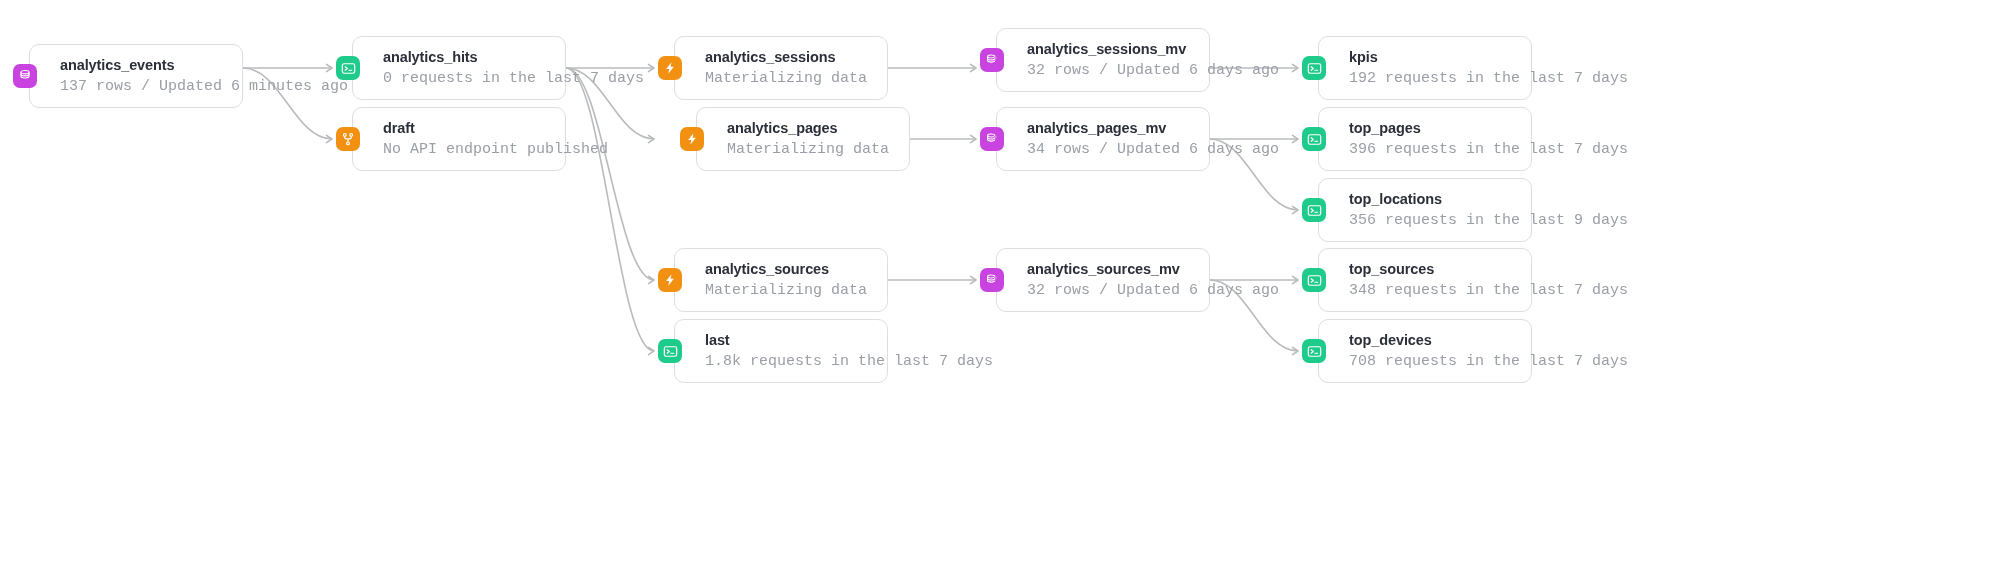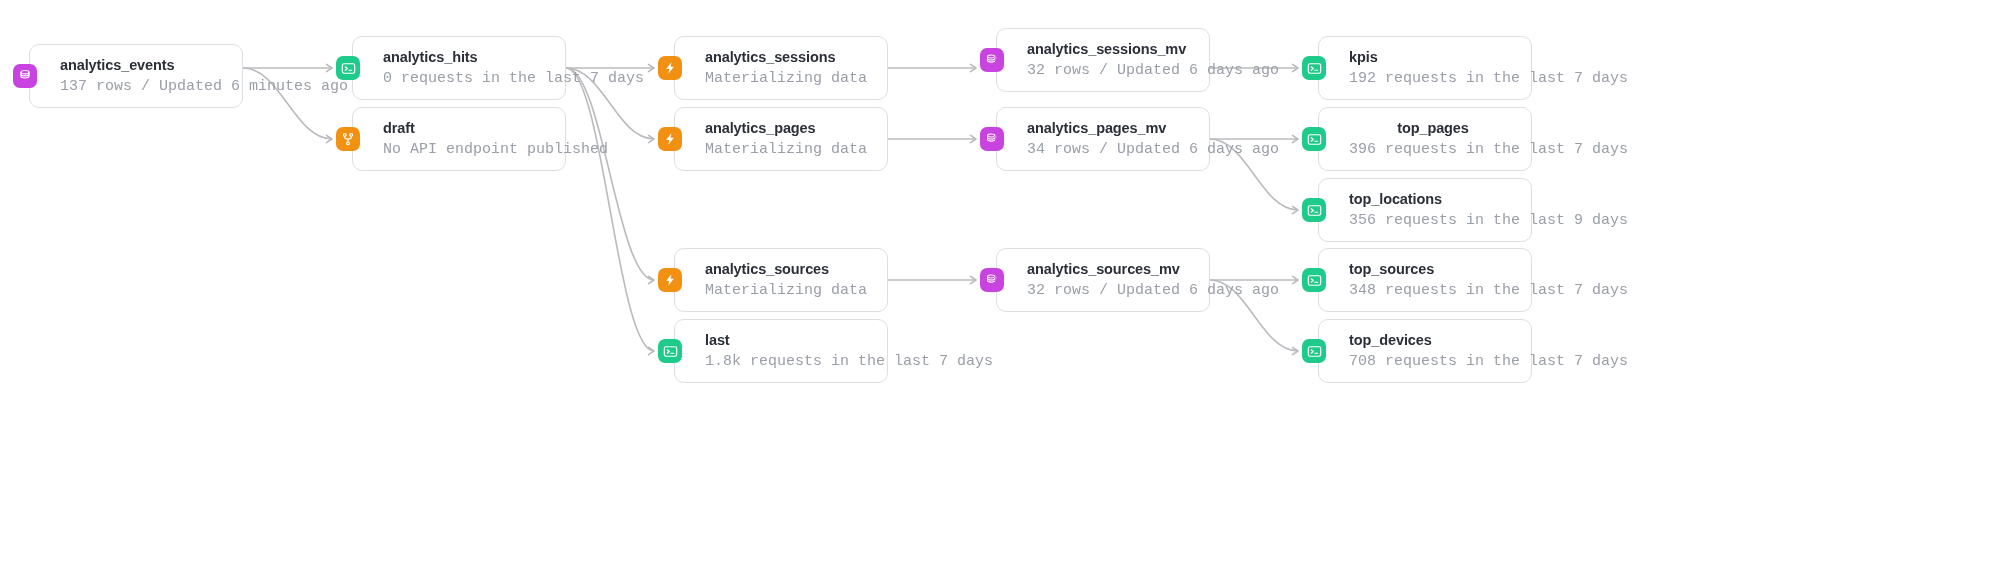--- a/index.html
+++ b/index.html
@@ -168,21 +168,21 @@
         <div class="node-icon icon-orange">
           <svg width="14" height="14" viewBox="0 0 16 16">
             <path d="M9.6 1.3 L3.6 9.0 h3.5 l-1.0 5.6 6.2-8.0 h-3.6 z" fill="#fff"></path>
           </svg>
         </div>
         <div class="node-body">
           <div class="node-title">analytics_sessions</div>
           <div class="node-sub">Materializing data</div>
         </div>
       </div>
-      <div class="node" style="left: 674px; top: 107px; width: 214px; align-items: center;">
+      <div class="node" style="left: 696px; top: 107px; width: 214px; align-items: center;">
         <div class="node-icon icon-orange">
           <svg width="14" height="14" viewBox="0 0 16 16">
             <path d="M9.6 1.3 L3.6 9.0 h3.5 l-1.0 5.6 6.2-8.0 h-3.6 z" fill="#fff"></path>
           </svg>
         </div>
         <div class="node-body">
           <div class="node-title">analytics_pages</div>
           <div class="node-sub">Materializing data</div>
         </div>
       </div>
@@ -258,21 +258,21 @@
             <rect x="1.6" y="3.3" width="14.8" height="11.4" rx="2.1" fill="none" stroke="#fff" stroke-width="1.45"></rect>
             <path d="M5.0 7.0 L7.6 9.0 L5.0 11.0" fill="none" stroke="#fff" stroke-width="1.45" stroke-linecap="round" stroke-linejoin="round"></path>
             <path d="M9.4 11.1 h3.4" fill="none" stroke="#fff" stroke-width="1.45" stroke-linecap="round"></path>
           </svg>
         </div>
         <div class="node-body">
           <div class="node-title">kpis</div>
           <div class="node-sub">192 requests in the last 7 days</div>
         </div>
       </div>
-      <div class="node" style="left: 1318px; top: 107px; width: 214px; text-align: center;">
+      <div class="node" style="left: 1318px; top: 107px; width: 214px;">
         <div class="node-icon icon-green">
           <svg width="15" height="15" viewBox="0 0 18 18">
             <rect x="1.6" y="3.3" width="14.8" height="11.4" rx="2.1" fill="none" stroke="#fff" stroke-width="1.45"></rect>
             <path d="M5.0 7.0 L7.6 9.0 L5.0 11.0" fill="none" stroke="#fff" stroke-width="1.45" stroke-linecap="round" stroke-linejoin="round"></path>
             <path d="M9.4 11.1 h3.4" fill="none" stroke="#fff" stroke-width="1.45" stroke-linecap="round"></path>
           </svg>
         </div>
         <div class="node-body">
           <div class="node-title">top_pages</div>
           <div class="node-sub">396 requests in the last 7 days</div>

